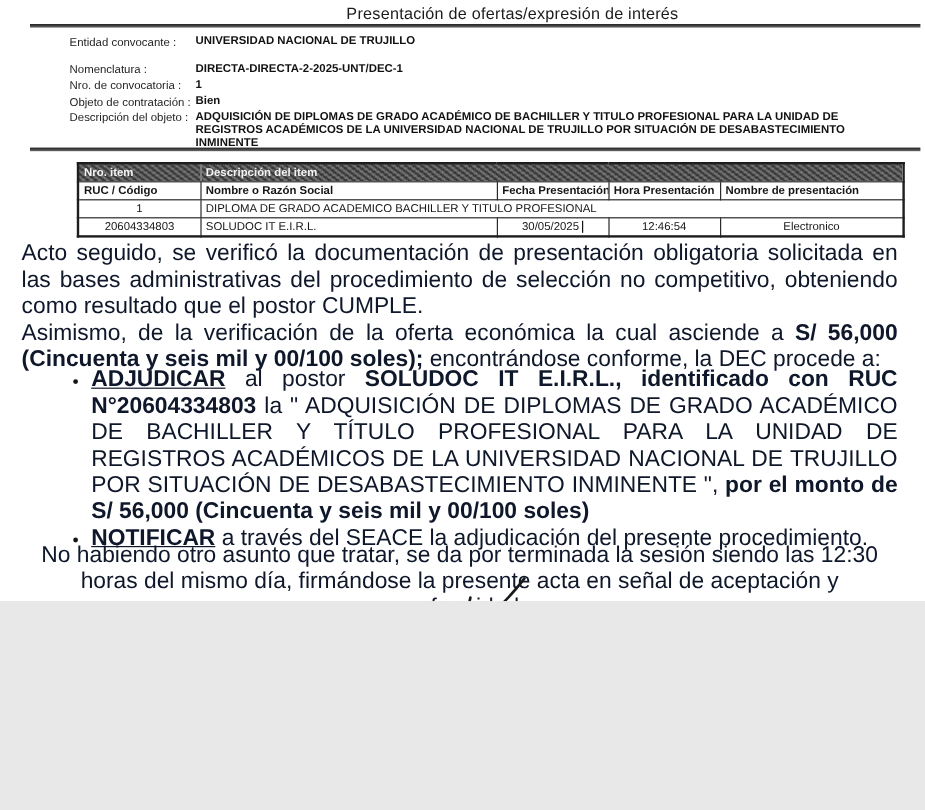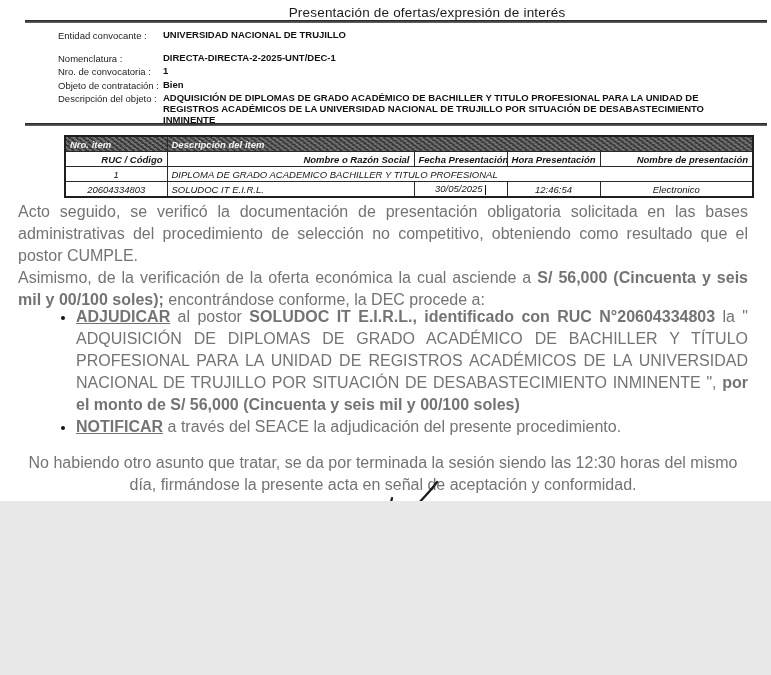--- a/index.html
+++ b/index.html
@@ -20,38 +20,38 @@
     background:linear-gradient(#1f1f1f,#6a6a6a);}
   
   .meta{position:absolute;top:29px;left:28px;width:720px;font-size:9.5px;}
   .meta-row{display:flex;line-height:13.5px;padding-left:30px;}
   .meta-row.first{margin-bottom:9px;}
   .meta-label{width:105px;flex:0 0 105px;color:#222;}
   .meta-value{font-weight:bold;width:585px;line-height:10.8px;padding-top:1px;color:#111;}
   
   table.offers{
     position:absolute;top:135px;left:64px;width:688px;border-collapse:collapse;
-    font-size:9.5px;border:2px solid #1e1e1e;table-layout:fixed;font-style:italic;
+    font-size:9.5px;border:2px solid #1e1e1e;table-layout:fixed;
   }
   table.offers td{border:1px solid #2a2a2a;padding:1px 4px;height:12px;line-height:11px;
     overflow:hidden;white-space:nowrap;}
   td.hdr-dark{
     background-color:#4f4f4f;
     background-image:
       repeating-linear-gradient(37deg, rgba(15,15,15,.38) 0 2px, rgba(170,170,170,.28) 2px 4px),
       repeating-linear-gradient(-23deg, rgba(235,235,235,.16) 0 1px, transparent 1px 3px);
     color:#f3f3f3;font-weight:bold;
   }
-  td.hdr-bold{font-weight:bold;text-align:right;}
+  td.hdr-bold{font-weight:bold;text-align:left;}
   td.c{text-align:center;}
   .cursor-bar{display:inline-block;width:1.5px;height:10px;background:#111;
     vertical-align:middle;margin-left:2px;}
   
-  .bodyblock{position:absolute;left:18px;width:730px;font-size:16px;line-height:22px;
-    text-align:justify;color:#737373;}
+  .bodyblock{position:absolute;left:18px;width:730px;font-size:19px;line-height:22px;
+    text-align:justify;color:#0f172a;}
   .blockA{top:201px;}
   .blockB{top:306px;}
   .blockC{top:452px;text-align:center;}
   .bodyblock p{margin:0;}
   .bold{font-weight:bold;}
   ul.resolutions{margin:0;padding:0 0 0 58px;}
   ul.resolutions li{margin:0;padding:0;line-height:22px;text-align:justify;}
   ul.resolutions li::marker{color:#141414;font-size:14px;}
   .term{font-weight:bold;text-decoration:underline;}
   

